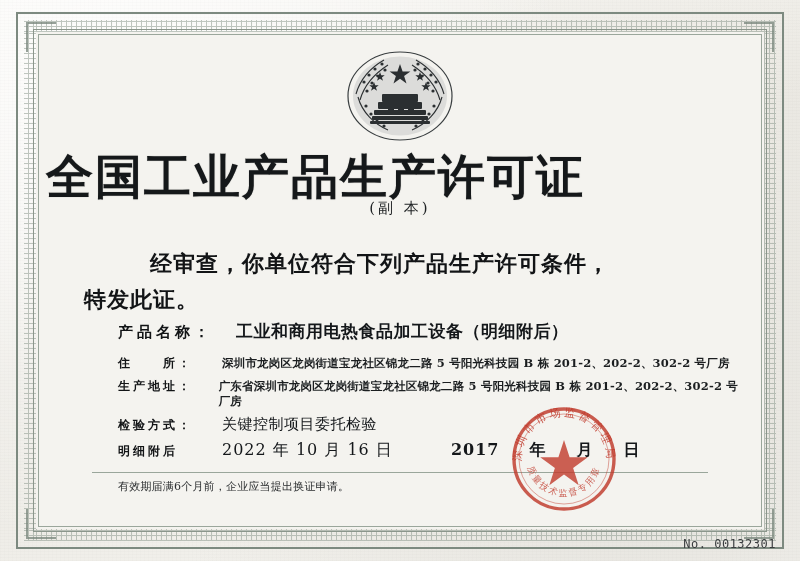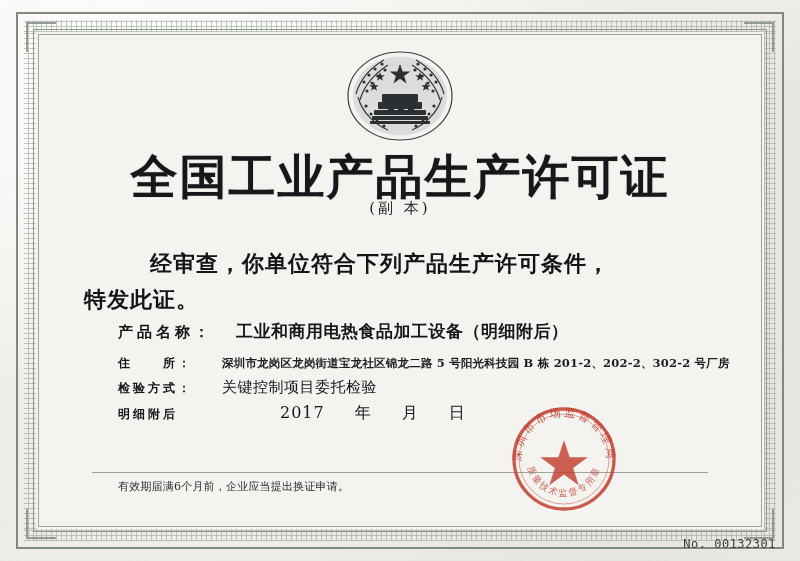--- a/index.html
+++ b/index.html
@@ -99,21 +99,20 @@
     transform: translateX(-50%);
     width: 112px;
     height: 92px;
   }
 
   
   .title {
     position: absolute;
     top: 104px;
     left: 0; right: 0;
-    text-align: center;
     font-family: "DejaVu Serif", "Liberation Serif", serif;
     font-size: 47px;
     font-weight: bold;
     letter-spacing: 2px;
     color: #15181a;
     white-space: nowrap;
     text-shadow: 0 0 1px rgba(0,0,0,.35);
   }
   .subtitle {
     position: absolute;
@@ -224,21 +223,21 @@
   }
   .issue-date {
     font-family: "DejaVu Serif", "Liberation Serif", serif;
     font-size: 16px;
     letter-spacing: 1px;
     color: #14171a;
     margin-left: 58px;
     display: flex;
     gap: 30px;
   }
-  .issue-date .seg { display: inline-block; }
+  .issue-date .seg { display: inline-block; font-weight: bold; }
 
   
   .footnote {
     position: absolute;
     left: 72px;
     top: 437px;
     font-family: "DejaVu Serif", "Liberation Serif", serif;
     font-size: 11px;
     color: #2a2d2f;
     letter-spacing: .2px;
@@ -368,29 +367,34 @@
       <div class="field-row product">
         <span class="field-label big">产品名称：</span>
         <span class="field-value v-product">工业和商用电热食品加工设备（明细附后）</span>
       </div>
 
       <div class="field-row">
         <span class="field-label mid">住　　所：</span>
         <span class="field-value v-small">深圳市龙岗区龙岗街道宝龙社区锦龙二路 5 号阳光科技园 B 栋 201-2、202-2、302-2 号厂房</span>
       </div>
 
+      <div class="field-row">
+        <span class="field-label mid">生产地址：</span>
+        <span class="field-value v-small">广东省深圳市龙岗区龙岗街道宝龙社区锦龙二路 5 号阳光科技园 B 栋 201-2、202-2、302-2 号厂房</span>
+      </div>
 
       <div class="field-row">
         <span class="field-label mid">检验方式：</span>
         <span class="field-value v-mid">关键控制项目委托检验</span>
       </div>
 
 
       <div class="validity-row">
         <span class="field-label mid">明细附后</span>
+        <span class="validity-date">2022 年 10 月 16 日</span>
         <span class="issue-date">
           <span class="seg">2017</span>
           <span class="seg">年</span>
           <span class="seg">月</span>
           <span class="seg">日</span>
         </span>
       </div>
     </div>
 
     <div class="footnote-rule"></div>

